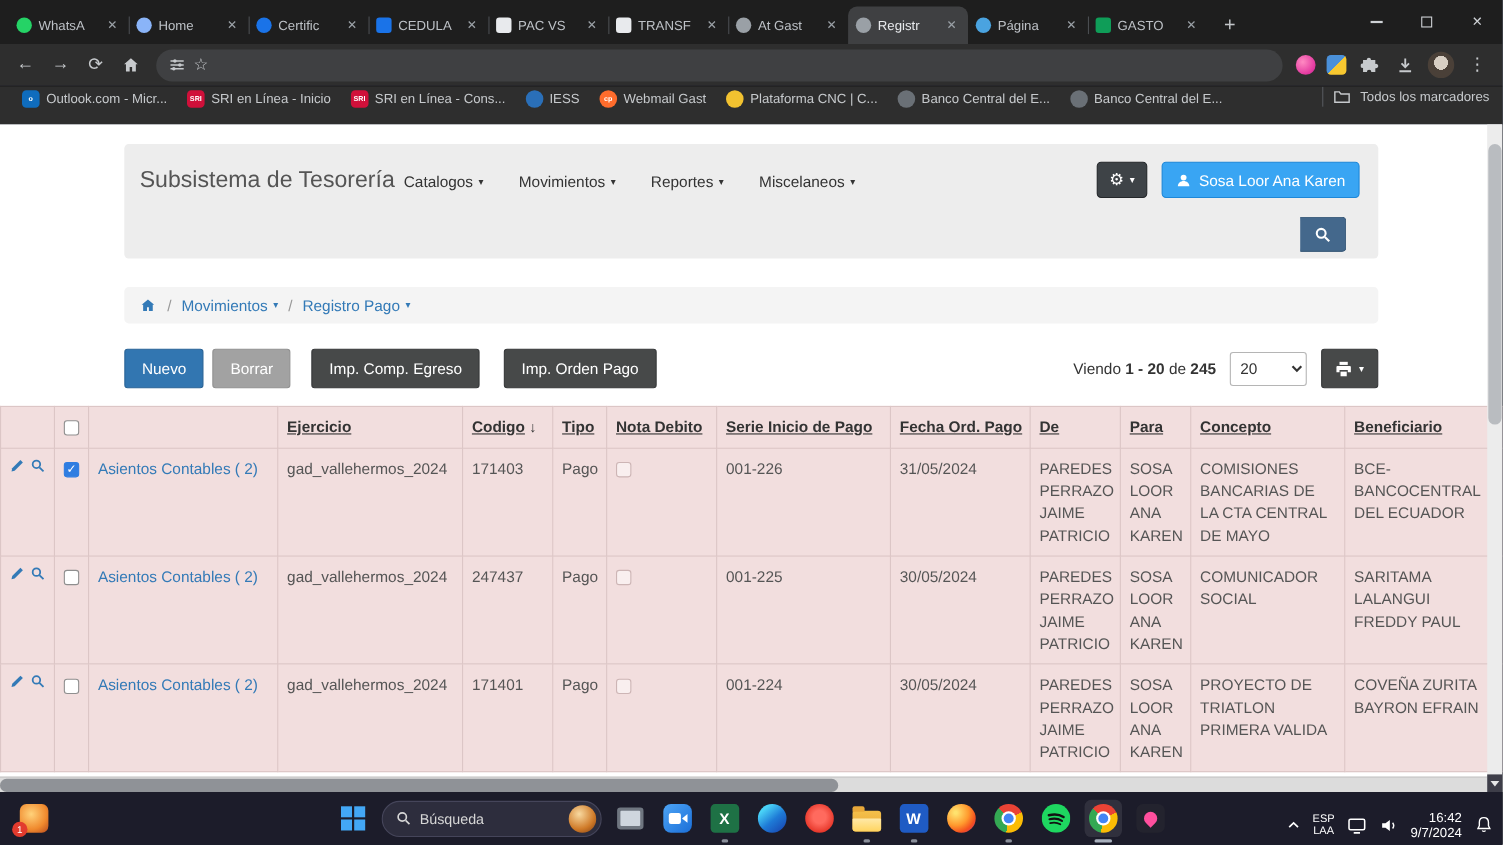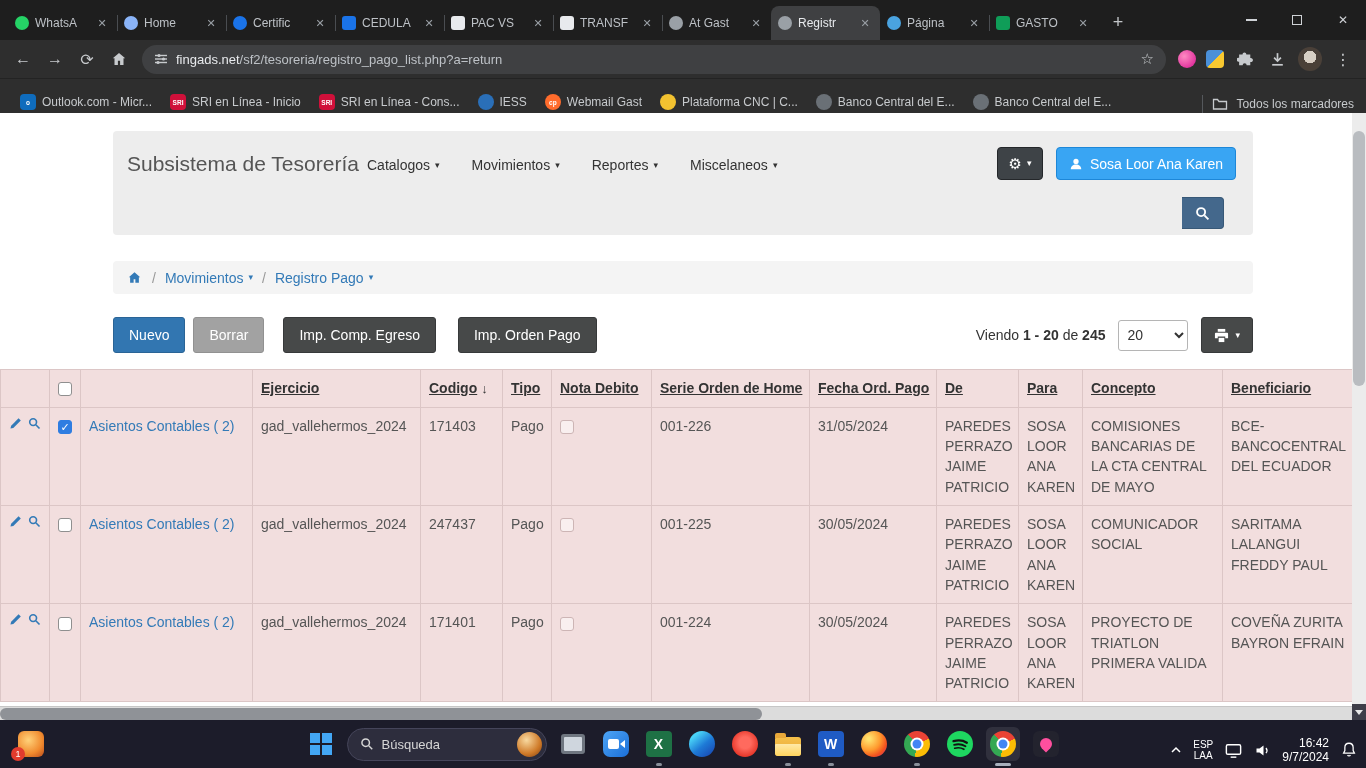--- a/index.html
+++ b/index.html
@@ -29,21 +29,21 @@
   .omnibox{flex:1;height:29px;background:#3f4042;border-radius:15px;display:flex;align-items:center;margin:0 6px;padding:0 12px;gap:8px;min-width:0}
   .url{flex:1;font-size:13px;white-space:nowrap;overflow:hidden}
   .host{color:#e8eaed}.path{color:#bdc1c6}
   .star{color:#c7cacd;font-size:15px}
   .ext{width:18px;height:18px;border-radius:4px;margin:0 4px;flex:none}
   .ext1{background:radial-gradient(circle at 35% 35%,#ff8ac2,#e3379f 70%,#8e2d86);border-radius:50%}
   .ext2{background:linear-gradient(135deg,#4a90d9 50%,#f8c830 50%)}
   .avatar{width:24px;height:24px;border-radius:50%;background:radial-gradient(circle at 50% 42%,#d8cfc4 0 34%,#4a4038 35% 100%);margin:0 4px;flex:none}
 
   
-  .bookmarks{height:35px;background:#2e2e2e;display:flex;align-items:flex-end;padding:0 12px;font-size:12px;color:#c7cacd;border-top:1px solid #232323}
+  .bookmarks{height:35px;background:#2e2e2e;display:flex;align-items:flex-start;padding:0 12px;font-size:12px;color:#c7cacd;border-top:1px solid #232323}
   .bm-list{display:flex;align-items:center;gap:2px}
   .bm{display:flex;align-items:center;gap:6px;padding:3px 8px;border-radius:6px;white-space:nowrap}
   .bm-fav{width:16px;height:16px;border-radius:4px;display:flex;align-items:center;justify-content:center;flex:none}
   .bm-fav.round{border-radius:50%}
   .bm-fav i{font-style:normal;font-size:6.5px;color:#fff;font-weight:bold}
   .bm-right{margin-left:auto;display:flex;align-items:center;gap:9px}
   .vsep{width:1px;height:18px;background:#55585c}
 
   
   .page{position:relative;height:607px;background:#fff;overflow:hidden}
@@ -235,21 +235,20 @@
             <g stroke="#c7cacd" stroke-width="1.4">
               <line x1="1" y1="3.5" x2="13" y2="3.5"></line>
               <line x1="1" y1="7" x2="13" y2="7"></line>
               <line x1="1" y1="10.5" x2="13" y2="10.5"></line>
             </g>
             <circle cx="5" cy="3.5" r="1.6" fill="#c7cacd"></circle>
             <circle cx="9.5" cy="7" r="1.6" fill="#c7cacd"></circle>
             <circle cx="4" cy="10.5" r="1.6" fill="#c7cacd"></circle>
           </svg>
       </span>
-      <span class="url"><span class="host">fingads.net</span><span class="path">/sf2/tesoreria/registro_pago_list.php?a=return</span></span>
       <span class="star">☆</span>
     </div>
     <span class="ext ext1"></span>
     <span class="ext ext2"></span>
     <span class="navbtn">
       <svg width="17" height="17" viewBox="0 0 16 16">
           <path fill="#c7cacd" d="M7 1.5c1 0 1.8.8 1.8 1.8h3.7v3.4a1.9 1.9 0 1 1 0 3.6v3.2H9.1a1.9 1.9 0 1 0-3.8 0H2V10a1.9 1.9 0 1 1 0-3.6V3.3h3.2C5.2 2.3 6 1.5 7 1.5z"></path>
         </svg>
     </span>
     <span class="navbtn">
@@ -449,21 +448,21 @@
           <th></th>
 
             <th><span class="th-l">Ejercicio</span><span class="sort"></span></th>
 
             <th><span class="th-l">Codigo</span><span class="sort">↓</span></th>
 
             <th><span class="th-l">Tipo</span><span class="sort"></span></th>
 
             <th><span class="th-l">Nota Debito</span><span class="sort"></span></th>
 
-            <th><span class="th-l">Serie Orden de Home</span><span class="sort"></span></th>
+            <th><span class="th-l">Serie Inicio de Pago</span><span class="sort"></span></th>
 
             <th><span class="th-l">Fecha Ord. Pago</span><span class="sort"></span></th>
 
             <th><span class="th-l">De</span><span class="sort"></span></th>
 
             <th><span class="th-l">Para</span><span class="sort"></span></th>
 
             <th><span class="th-l">Concepto</span><span class="sort"></span></th>
 
             <th><span class="th-l">Beneficiario</span><span class="sort"></span></th>

